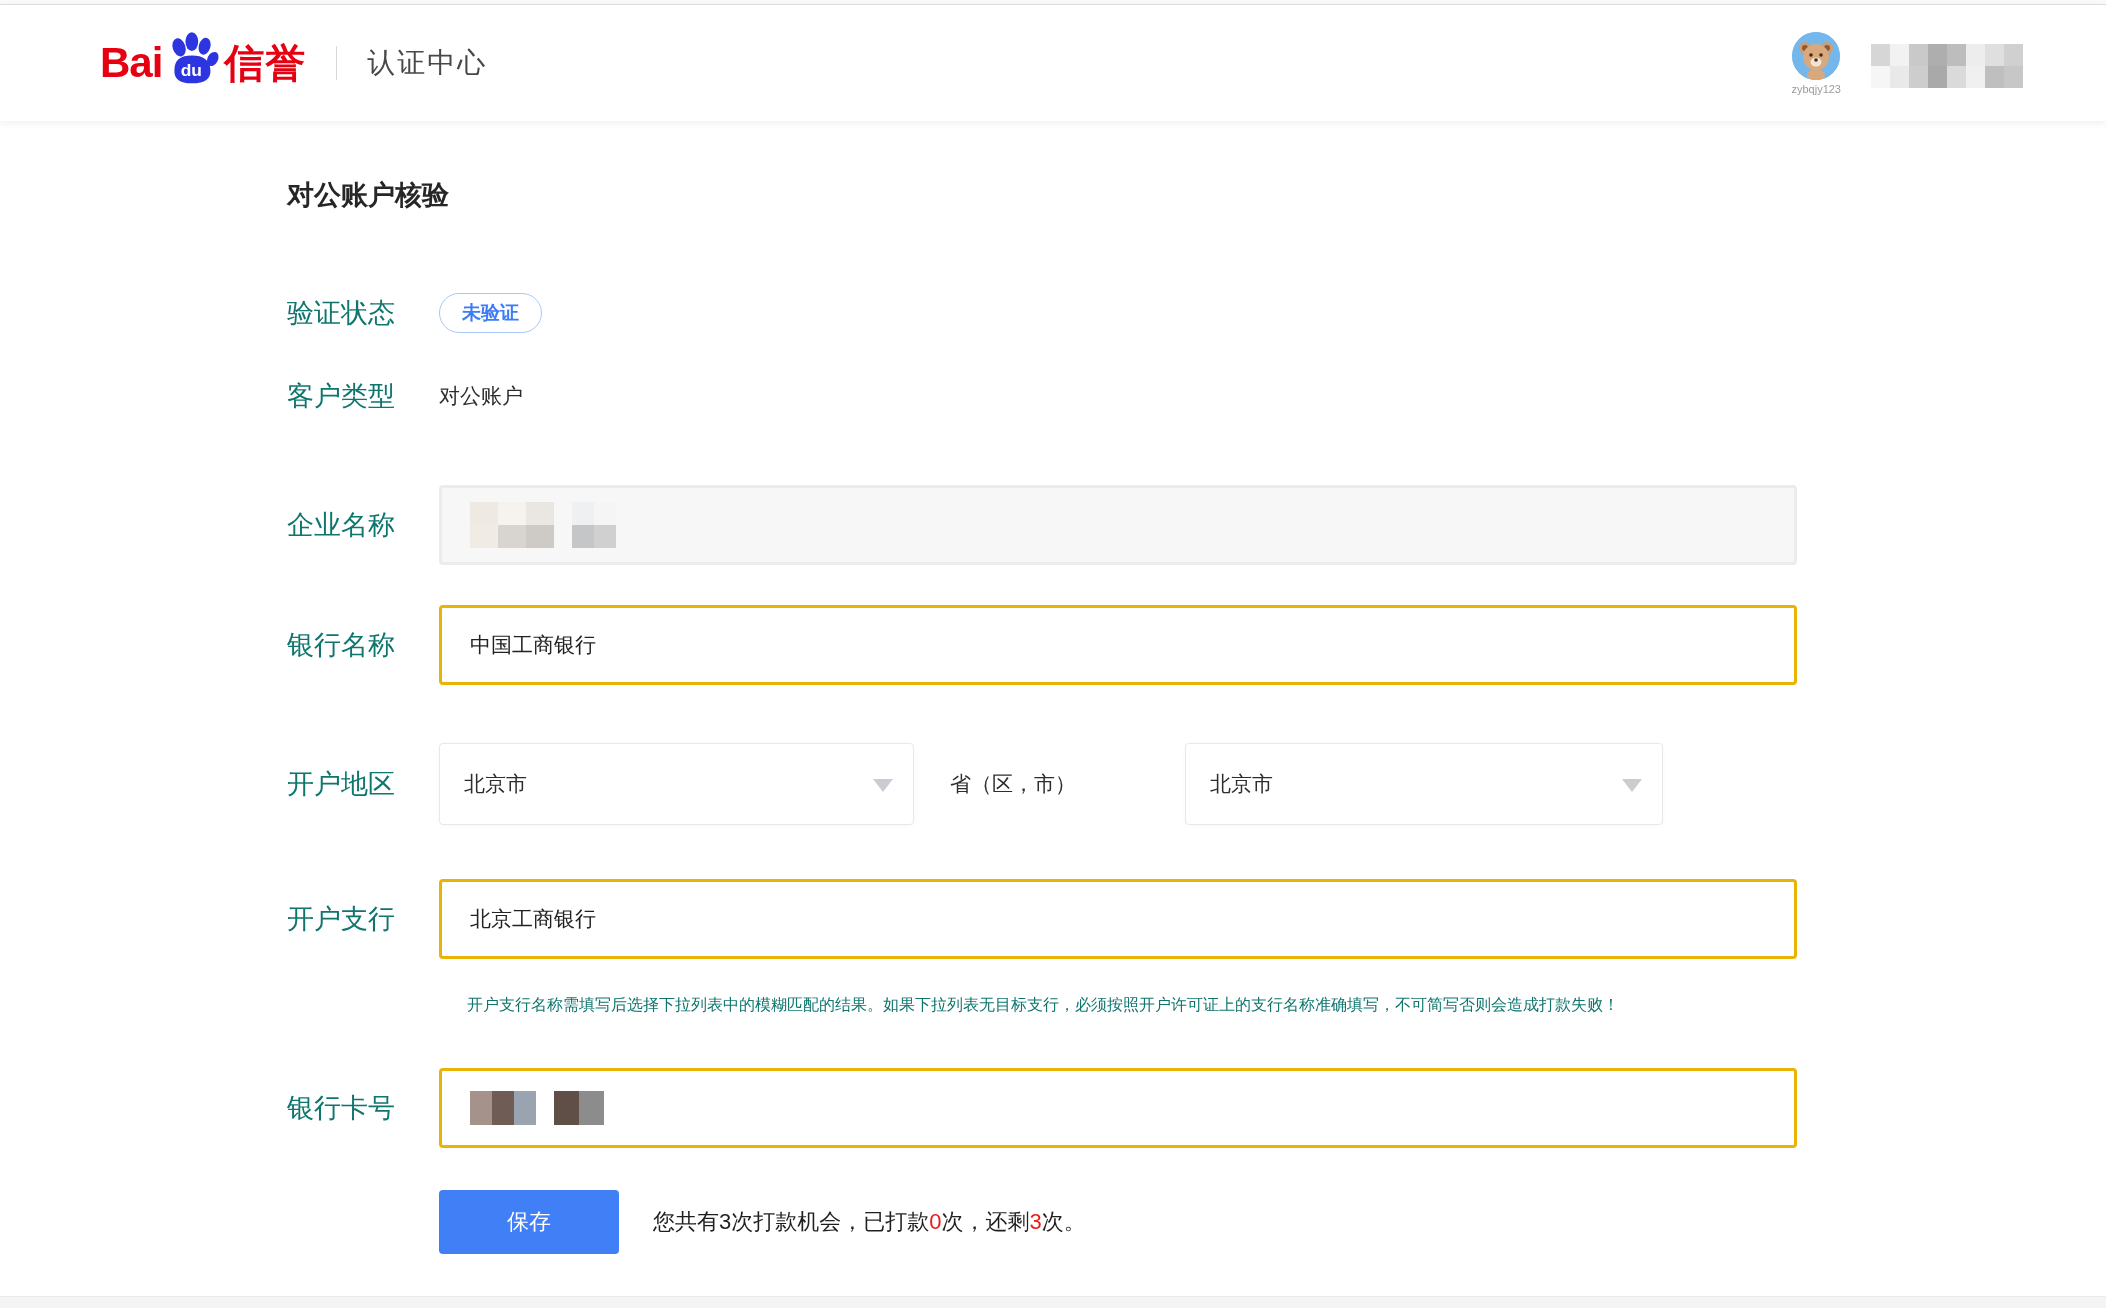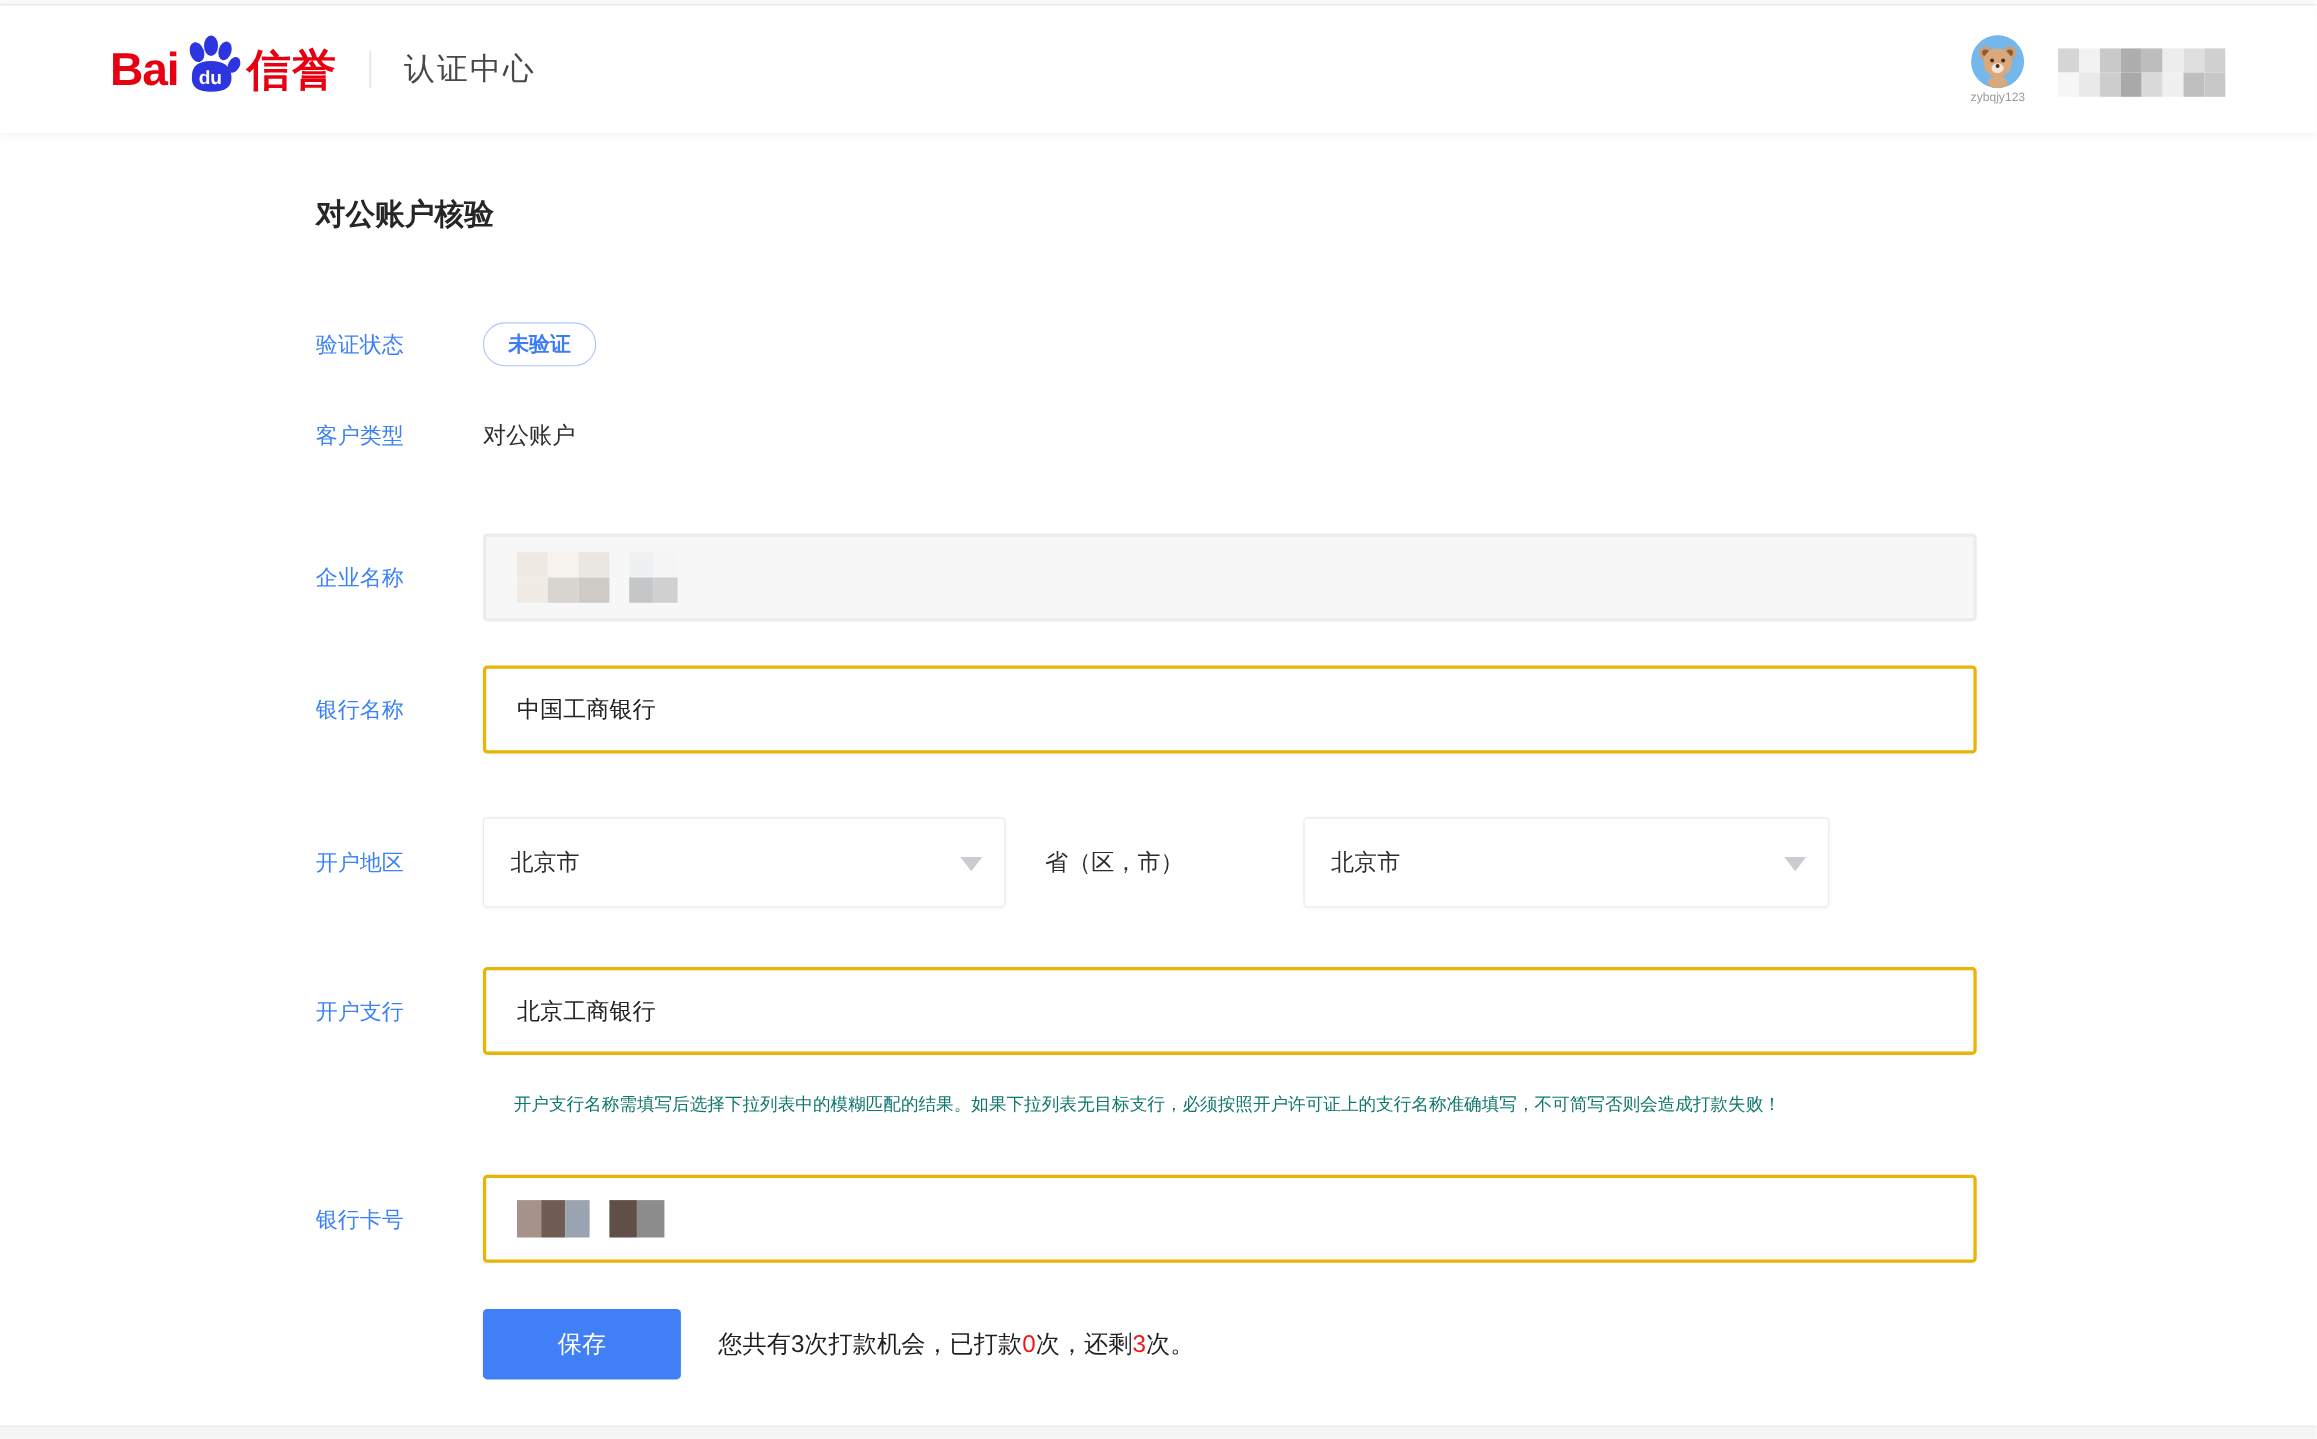--- a/index.html
+++ b/index.html
@@ -23,21 +23,21 @@
   .avatar { width:48px; height:48px; border-radius:50%; overflow:hidden; background:#74b7ec; }
   .avatar svg { display:block; }
   .avatar-name { font-size:11px; color:#9a9a9a; margin-top:3px; }
   .redact-header { display:grid; grid-template-columns:repeat(8,19px); grid-auto-rows:22px; margin-top:12px; }
 
   
   .main { padding-left:287px; width:2106px; }
   .page-title { margin-top:56px; font-size:27px; font-weight:700; color:#262626; }
 
   .row { display:flex; align-items:center; width:1510px; }
-  .row .label { width:152px; flex:0 0 152px; font-size:20px; color:#3b82f6; }
+  .row .label { width:152px; flex:0 0 152px; font-size:27px; color:#0f766e; }
   .control { flex:1; display:flex; align-items:center; }
 
   .row-status { margin-top:80px; height:40px; }
   .badge { height:40px; padding:0 22px; display:inline-flex; align-items:center;
     border:1px solid #a9c7fb; border-radius:20px; color:#3d7cf7; font-size:19px; font-weight:700;
     background:#fff; }
 
   .row-type { margin-top:48px; height:30px; }
   .plain-value { font-size:21px; color:#2d2d2d; }
 

